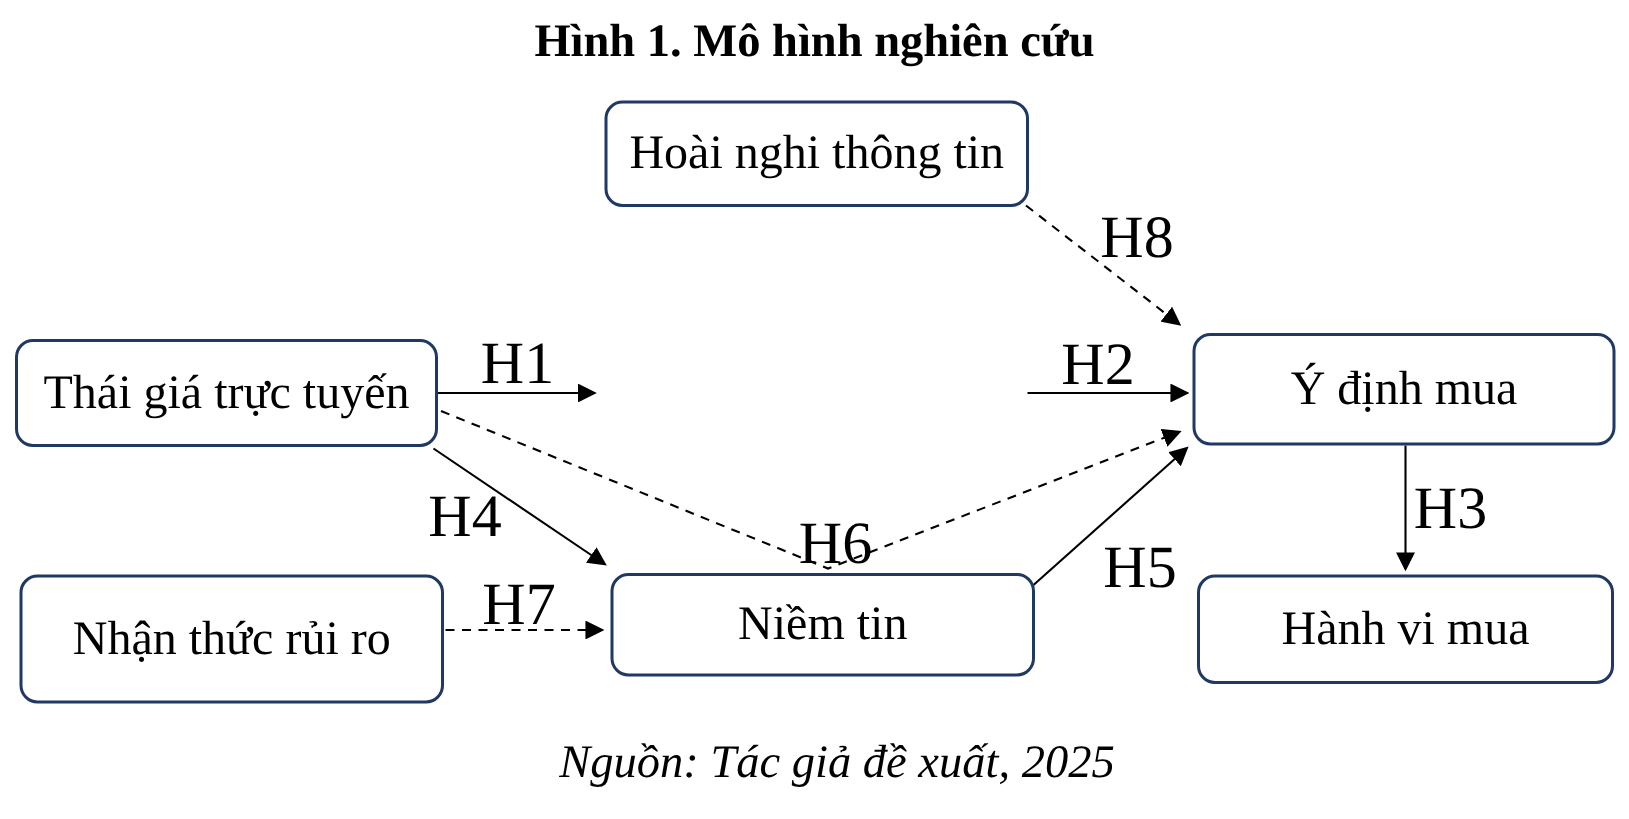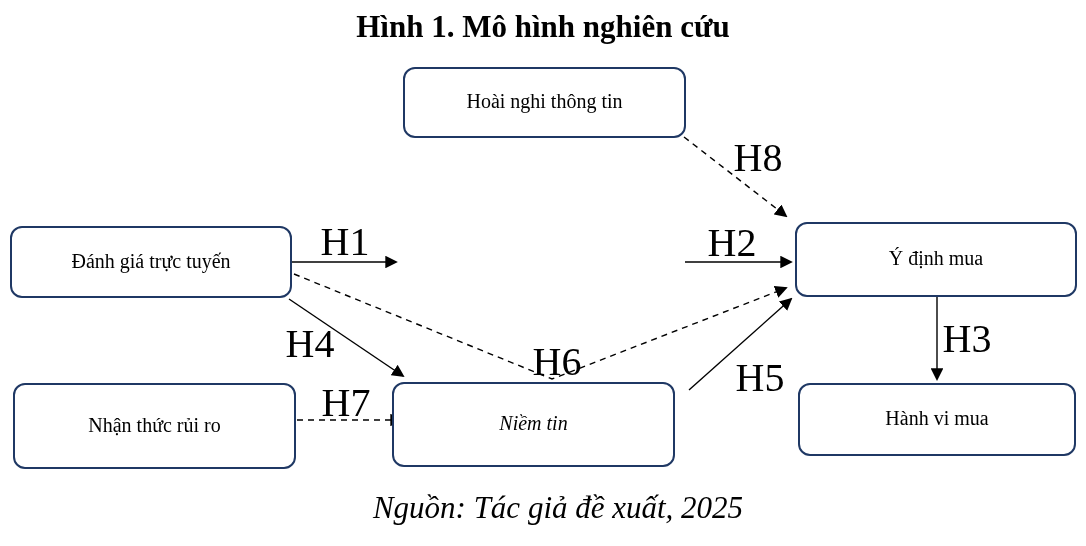--- a/index.html
+++ b/index.html
@@ -43,32 +43,32 @@
     margin-left: 15px;
   }
   .node {
     position: absolute;
     border: 2.5px solid var(--box-border);
     border-radius: 12px;
     background: var(--background);
     display: flex;
     align-items: center;
     justify-content: center;
-    font-size: 20px;
+    font-size: 32px;
     line-height: 1;
     color: var(--text);
     text-align: right;
     padding-bottom: 3px;
   }
   #node-hoai-nghi { left: 403px; top: 67px;  width: 283px; height: 71px; }
   #node-danh-gia  { left: 10px;  top: 226px; width: 282px; height: 72px; }
   #node-thai-do   { left: 399px; top: 224px; width: 286px; height: 73px; }
   #node-y-dinh    { left: 795px; top: 222px; width: 282px; height: 75px; }
   #node-nhan-thuc { left: 13px;  top: 383px; width: 283px; height: 86px; }
-  #node-niem-tin  { left: 392px; top: 382px; width: 283px; height: 85px; font-style: italic; }
+  #node-niem-tin  { left: 407px; top: 382px; width: 283px; height: 69px; }
   #node-hanh-vi   { left: 798px; top: 383px; width: 278px; height: 73px; }
 
   svg.arrows {
     position: absolute;
     left: 0; top: 0;
     width: 1086px;
     height: 546px;
     pointer-events: none;
   }
   svg.arrows path {
@@ -115,21 +115,21 @@
     <path d="M689,390 L791,299" marker-end="url(#ah)"></path>
     <path class="dashed" d="M294,274 L552,379 L786,288" marker-end="url(#ah)"></path>
     <path class="dashed" d="M297,420 L401,420" marker-end="url(#ah)"></path>
     <path class="dashed" d="M684,137 L786,216" marker-end="url(#ah)"></path>
   </svg>
 
   <div class="node" id="node-hoai-nghi">
     <span>Hoài nghi thông tin</span>
   </div>
   <div class="node" id="node-danh-gia">
-    <span>Đánh giá trực tuyến</span>
+    <span>Thái giá trực tuyến</span>
   </div>
   <div class="node" id="node-y-dinh">
     <span>Ý định mua</span>
   </div>
   <div class="node" id="node-nhan-thuc">
     <span>Nhận thức rủi ro</span>
   </div>
   <div class="node" id="node-niem-tin">
     <span>Niềm tin</span>
   </div>

